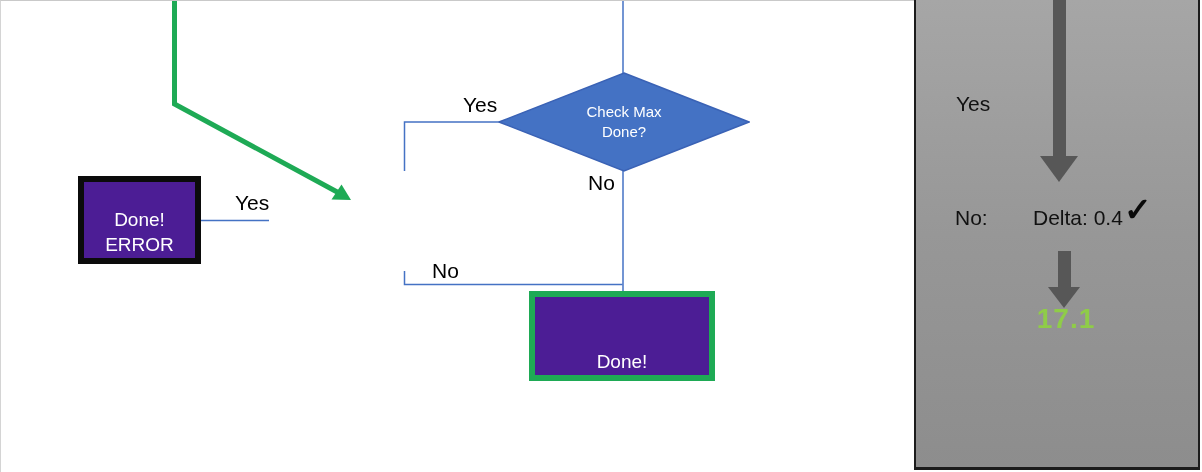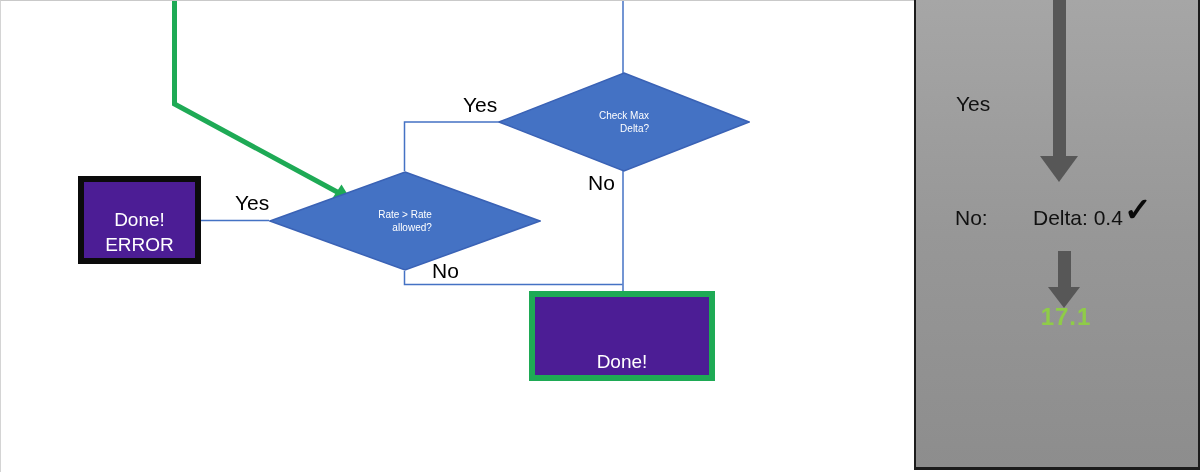--- a/index.html
+++ b/index.html
@@ -15,22 +15,22 @@
   .flow-area {
     position:absolute; left:0; top:0; width:914px; height:472px;
     border-top:1px solid #c9c9c9; border-left:1px solid #d4d4d4;
     box-sizing:border-box;
   }
   .connectors { position:absolute; left:0; top:0; }
   .diamond { position:absolute; }
   .diamond svg { position:absolute; left:0; top:0; width:100%; height:100%; }
   .dtext {
     position:absolute; left:0; top:0; width:100%; height:100%;
-    display:flex; align-items:center; justify-content:center; text-align:right;
-    color:#ffffff; font-size:10px; line-height:1.35;
+    display:flex; align-items:center; justify-content:center; text-align:center;
+    color:#ffffff; font-size:15px; line-height:1.35;
   }
   .box {
     position:absolute; box-sizing:border-box; background:#4c1d95;
     display:flex; align-items:flex-end; justify-content:center; text-align:center;
     color:#ffffff; font-size:19px; line-height:1.35;
   }
   .box-error { border:6px solid #0b0b0b; }
   .box-done  { border:6px solid #1EAA55; }
   .edge-label {
     position:absolute; color:#000000; font-size:21px; white-space:nowrap;
@@ -49,21 +49,21 @@
     border-left:19px solid transparent; border-right:19px solid transparent;
     border-top:26px solid #575757;
   }
   .arrow-head.small {
     border-left:16px solid transparent; border-right:16px solid transparent;
     border-top:21px solid #575757;
   }
   .panel-label { position:absolute; color:#111111; font-size:21px; white-space:nowrap; }
   .panel-check { position:absolute; color:#0a0a0a; font-size:33px; font-weight:700; }
   .panel-result {
-    position:absolute; font-size:24px; font-weight:700; color:#8FCC48;
+    position:absolute; font-size:28px; font-weight:700; color:#8FCC48;
     width:130px; text-align:center; letter-spacing:1px;
   }
 </style>
 </head>
 <body>
 
 <div class="canvas">
 
   <div class="flow-area">
 
@@ -78,33 +78,24 @@
       <path d="M173.5 0 V103 L338 192" fill="none" stroke-width="5" stroke="#1EAA55"></path>
       <polygon points="350,199 330.5,198.5 340.5,183.5" fill="#1EAA55"></polygon>
     </svg>
 
     <div class="diamond" style="left:497px; top:71px; width:252px; height:100px;">
       <svg viewBox="0 0 252 100" preserveAspectRatio="none">
         <polygon points="126,1 251,50 126,99 1,50" stroke-width="1.5" fill="#4472C4" stroke="#3A62B5"></polygon>
       </svg>
       <div class="dtext">
         <div><span>Check Max</span><br>
-             <span>Delta?</span></div>
+             <span>Done?</span></div>
       </div>
     </div>
 
-    <div class="diamond" style="left:268px; top:170px; width:272px; height:100px;">
-      <svg viewBox="0 0 272 100" preserveAspectRatio="none">
-        <polygon points="136,1 271,50 136,99 1,50" stroke-width="1.5" fill="#4472C4" stroke="#3A62B5"></polygon>
-      </svg>
-      <div class="dtext">
-        <div><span>Rate &gt; Rate</span><br>
-             <span>allowed?</span></div>
-      </div>
-    </div>
 
     <div class="box box-error" style="left:77px; top:175px; width:123px; height:88px;">
       <div>
         <span>Done!</span><br>
         <span>ERROR</span>
       </div>
     </div>
 
     <div class="box box-done" style="left:528px; top:290px; width:186px; height:90px;">
       <div>

